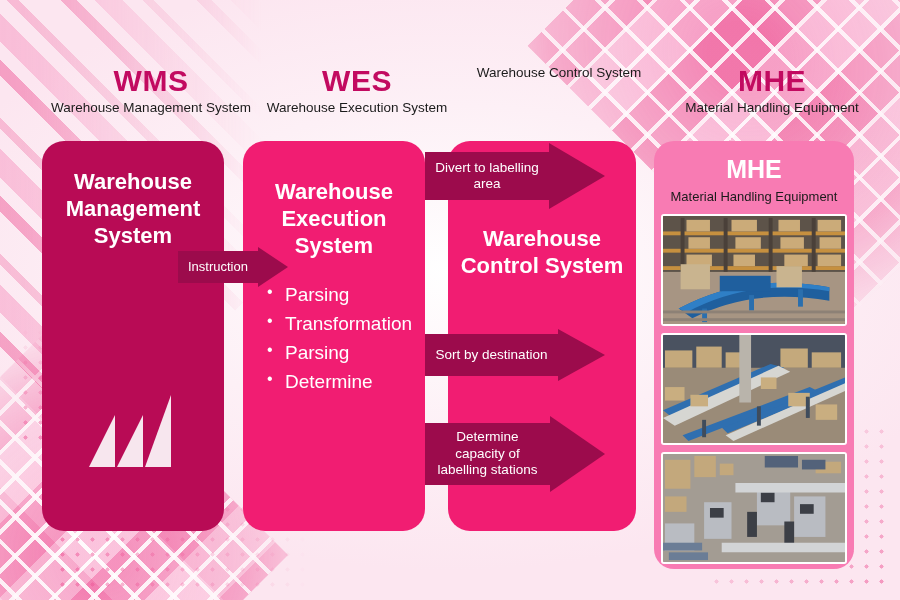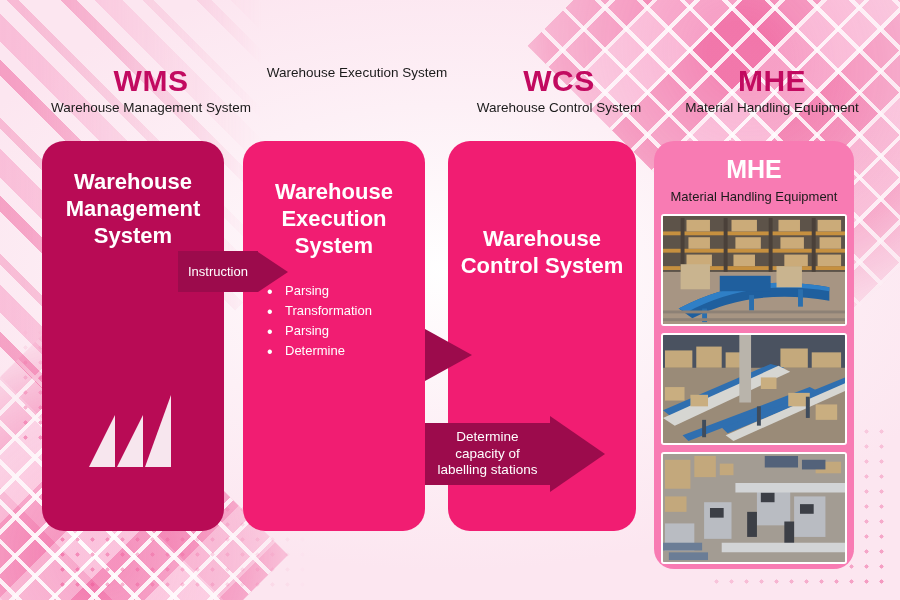--- a/index.html
+++ b/index.html
@@ -126,21 +126,21 @@
   .panel-title {
     color: #ffffff; font-weight: bold; text-align: center;
     font-size: 22px; line-height: 1.22;
   }
   .p-wms .panel-title { padding-top: 28px; }
   .p-wes .panel-title { padding-top: 38px; }
   .p-wcs .panel-title { padding-top: 85px; }
 
   .bullets {
     margin: 22px 0 0 0; padding: 0 8px 0 24px;
-    color: #ffffff; font-size: 13px; line-height: 1.52;
+    color: #ffffff; font-size: 19px; line-height: 1.52;
     list-style: none;
   }
   .bullets li { position: relative; padding-left: 18px; }
   .bullets li::before {
     content: "\2022"; position: absolute; left: 0; top: -1px;
     font-size: 16px; color: #ffffff;
   }
 
   
   .logo { position: absolute; left: 50%; transform: translateX(-50%); bottom: 62px;
@@ -155,21 +155,21 @@
     text-align: center; font-size: 13.5px; line-height: 1.22;
     height: 100%; box-sizing: border-box; padding: 0 6px;
   }
   .arrow .head {
     width: 0; height: 0; flex: 0 0 auto;
     border-top: 24px solid transparent;
     border-bottom: 24px solid transparent;
     border-left: 30px solid #9C0B4C;
   }
 
-  .a-instruction { left: 178px; top: 251px; width: 110px; height: 41px; }
+  .a-instruction { left: 178px; top: 251px; width: 110px; height: 32px; }
   .a-instruction .body { width: 80px; font-size: 13px; }
   .a-instruction .head { border-top-width: 20px; border-bottom-width: 20px; border-left-width: 30px; }
 
   .a-divert { left: 425px; top: 152px; width: 180px; height: 48px; }
   .a-divert .body { width: 125px; }
   .a-divert .head { border-top-width: 33px; border-bottom-width: 33px; border-left-width: 56px; }
 
   .a-sort { left: 425px; top: 334px; width: 180px; height: 42px; }
   .a-sort .body { width: 134px; }
   .a-sort .head { border-top-width: 26px; border-bottom-width: 26px; border-left-width: 47px; }
@@ -207,24 +207,24 @@
   <div class="deco dots dots-bl2"></div>
   <div class="deco dots dots-br"></div>
   <div class="deco dots dots-tl"></div>
 
   <div class="headers">
     <div class="hdr" style="left:22px;  width:224px;">
       <div class="abbr">WMS</div>
       <div class="full">Warehouse Management System</div>
     </div>
     <div class="hdr" style="left:228px; width:224px;">
+      <div class="abbr">WES</div>
       <div class="full">Warehouse Execution System</div>
     </div>
     <div class="hdr" style="left:430px; width:224px;">
-      <div class="abbr">WCS</div>
       <div class="full">Warehouse Control System</div>
     </div>
     <div class="hdr" style="left:640px; width:230px;">
       <div class="abbr">MHE</div>
       <div class="full">Material Handling Equipment</div>
     </div>
   </div>
 
   <div class="panel p-wms">
     <div class="panel-title">Warehouse Management System</div>
@@ -377,22 +377,27 @@
         </g>
       </svg>
     </div>
   </div>
 
   <div class="arrow a-instruction">
     <div class="body">Instruction</div>
     <div class="head"></div>
   </div>
 
+  <div class="arrow a-divert">
+    <div class="body">Divert to labelling area</div>
+    <div class="head"></div>
+  </div>
 
   <div class="arrow a-sort">
+    <div class="body">Sort by destination</div>
     <div class="head"></div>
   </div>
 
   <div class="arrow a-determine">
     <div class="body">Determine capacity of labelling stations</div>
     <div class="head"></div>
   </div>
 
 </div>
 

